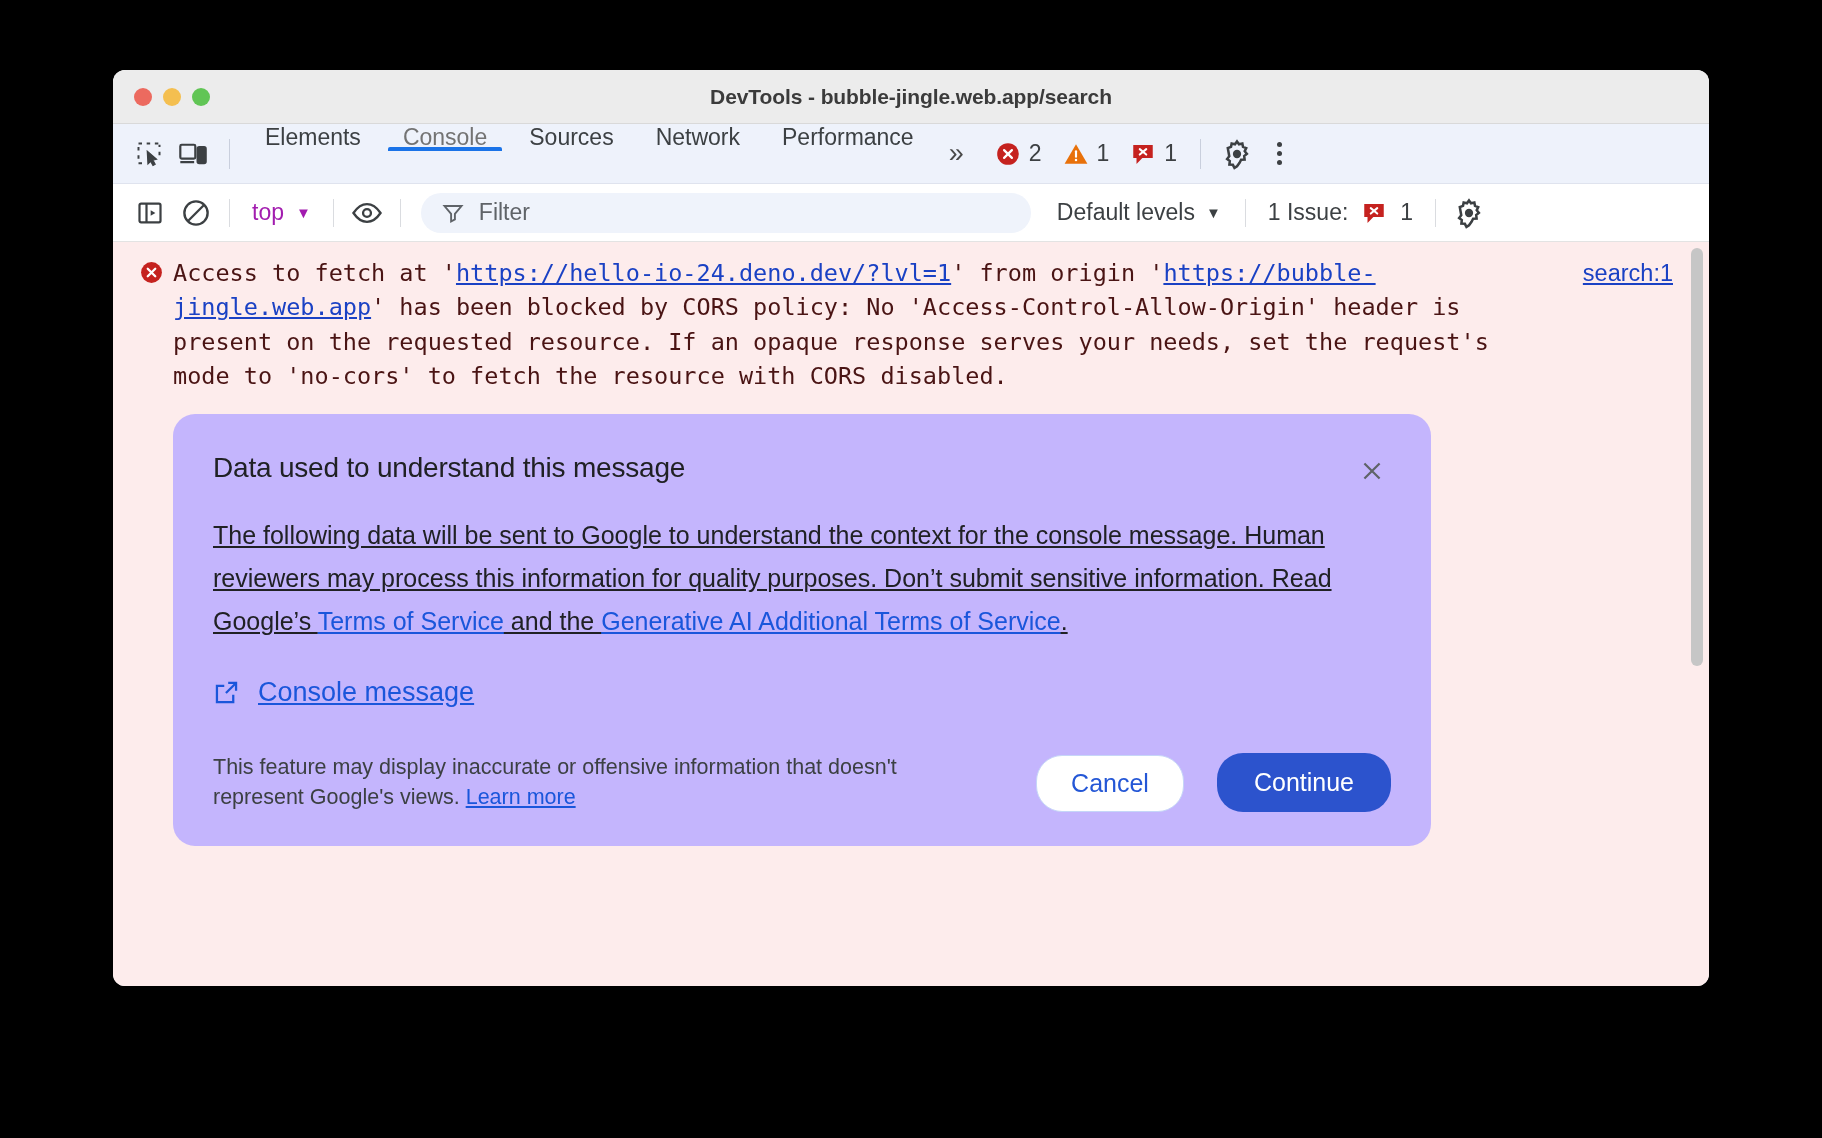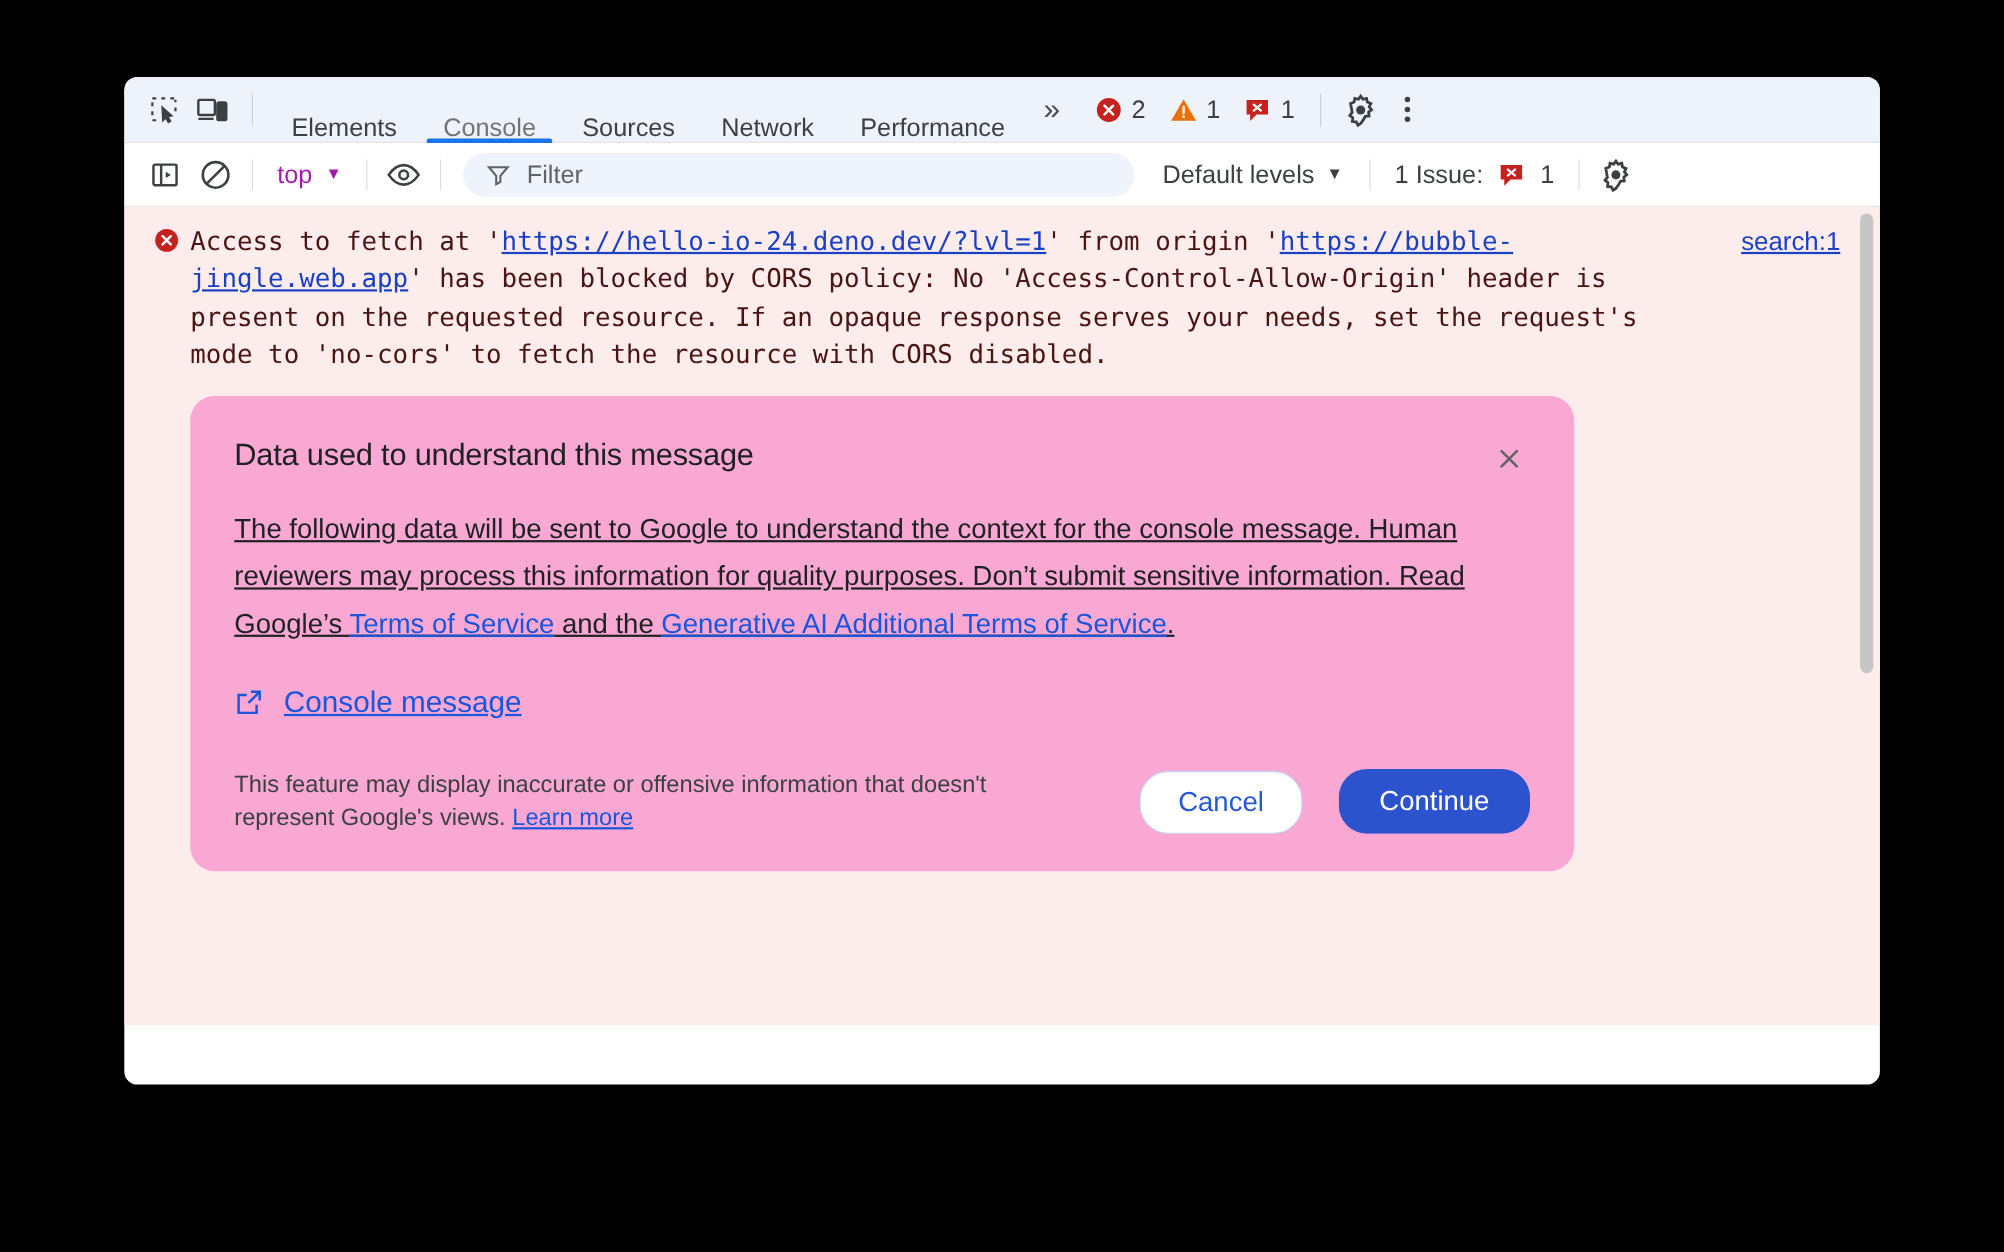--- a/index.html
+++ b/index.html
@@ -69,21 +69,21 @@
     display: flex; align-items: center; justify-content: center;
     color: #3c4043;
     flex: 0 0 auto;
   }
   .tb-sep {
     width: 1px; height: 30px;
     background: #c9cfdd;
     margin: 0 14px;
     flex: 0 0 auto;
   }
-  .tabs { display: flex; align-items: flex-end; height: 60px; }
+  .tabs { display: flex; align-items: flex-start; height: 60px; }
   .tab {
     display: flex; align-items: center;
     padding: 0 21px;
     font-size: 23px;
     color: #3c4043;
     position: relative;
     white-space: nowrap;
   }
   .tab.active { color: #737373; }
   .tab.active::after {
@@ -197,21 +197,21 @@
     color: #1a41c4;
     text-decoration: underline;
   }
 
   
   .dialog {
     position: absolute;
     left: 60px;
     top: 172px;
     width: 1258px;
-    background: #f9a8d4;
+    background: #c4b5fd;
     border-radius: 22px;
     padding: 38px 40px 34px 40px;
   }
   .dlg-head {
     display: flex;
     align-items: flex-start;
     justify-content: space-between;
   }
   .dlg-title {
     font-size: 28px;
@@ -291,20 +291,28 @@
     height: 418px;
     border-radius: 6px;
     background: #c6c6c6;
   }
 </style>
 </head>
 <body>
 
 <div id="devtools-window">
 
+  <div class="titlebar">
+    <div class="traffic">
+      <span class="dot red"></span>
+      <span class="dot yellow"></span>
+      <span class="dot green"></span>
+    </div>
+    <div class="title-text">DevTools - bubble-jingle.web.app/search</div>
+  </div>
 
   <div class="tabbar">
 
     <div class="tb-icon">
       <svg width="28" height="28" viewBox="0 0 24 24" fill="none" stroke="currentColor" stroke-width="1.7">
         <path d="M3 3h4M10 3h4M17 3h4v3M3 6v4M21 10v4M3 13v4M3 20h3" stroke-dasharray="3 2"></path>
         <path d="M10.5 9.5l8 7-3.2.7 2 3.6-1.9 1.1-2-3.7-2.3 2.3z" fill="currentColor" stroke="currentColor" stroke-width="1"></path>
       </svg>
     </div>
 

